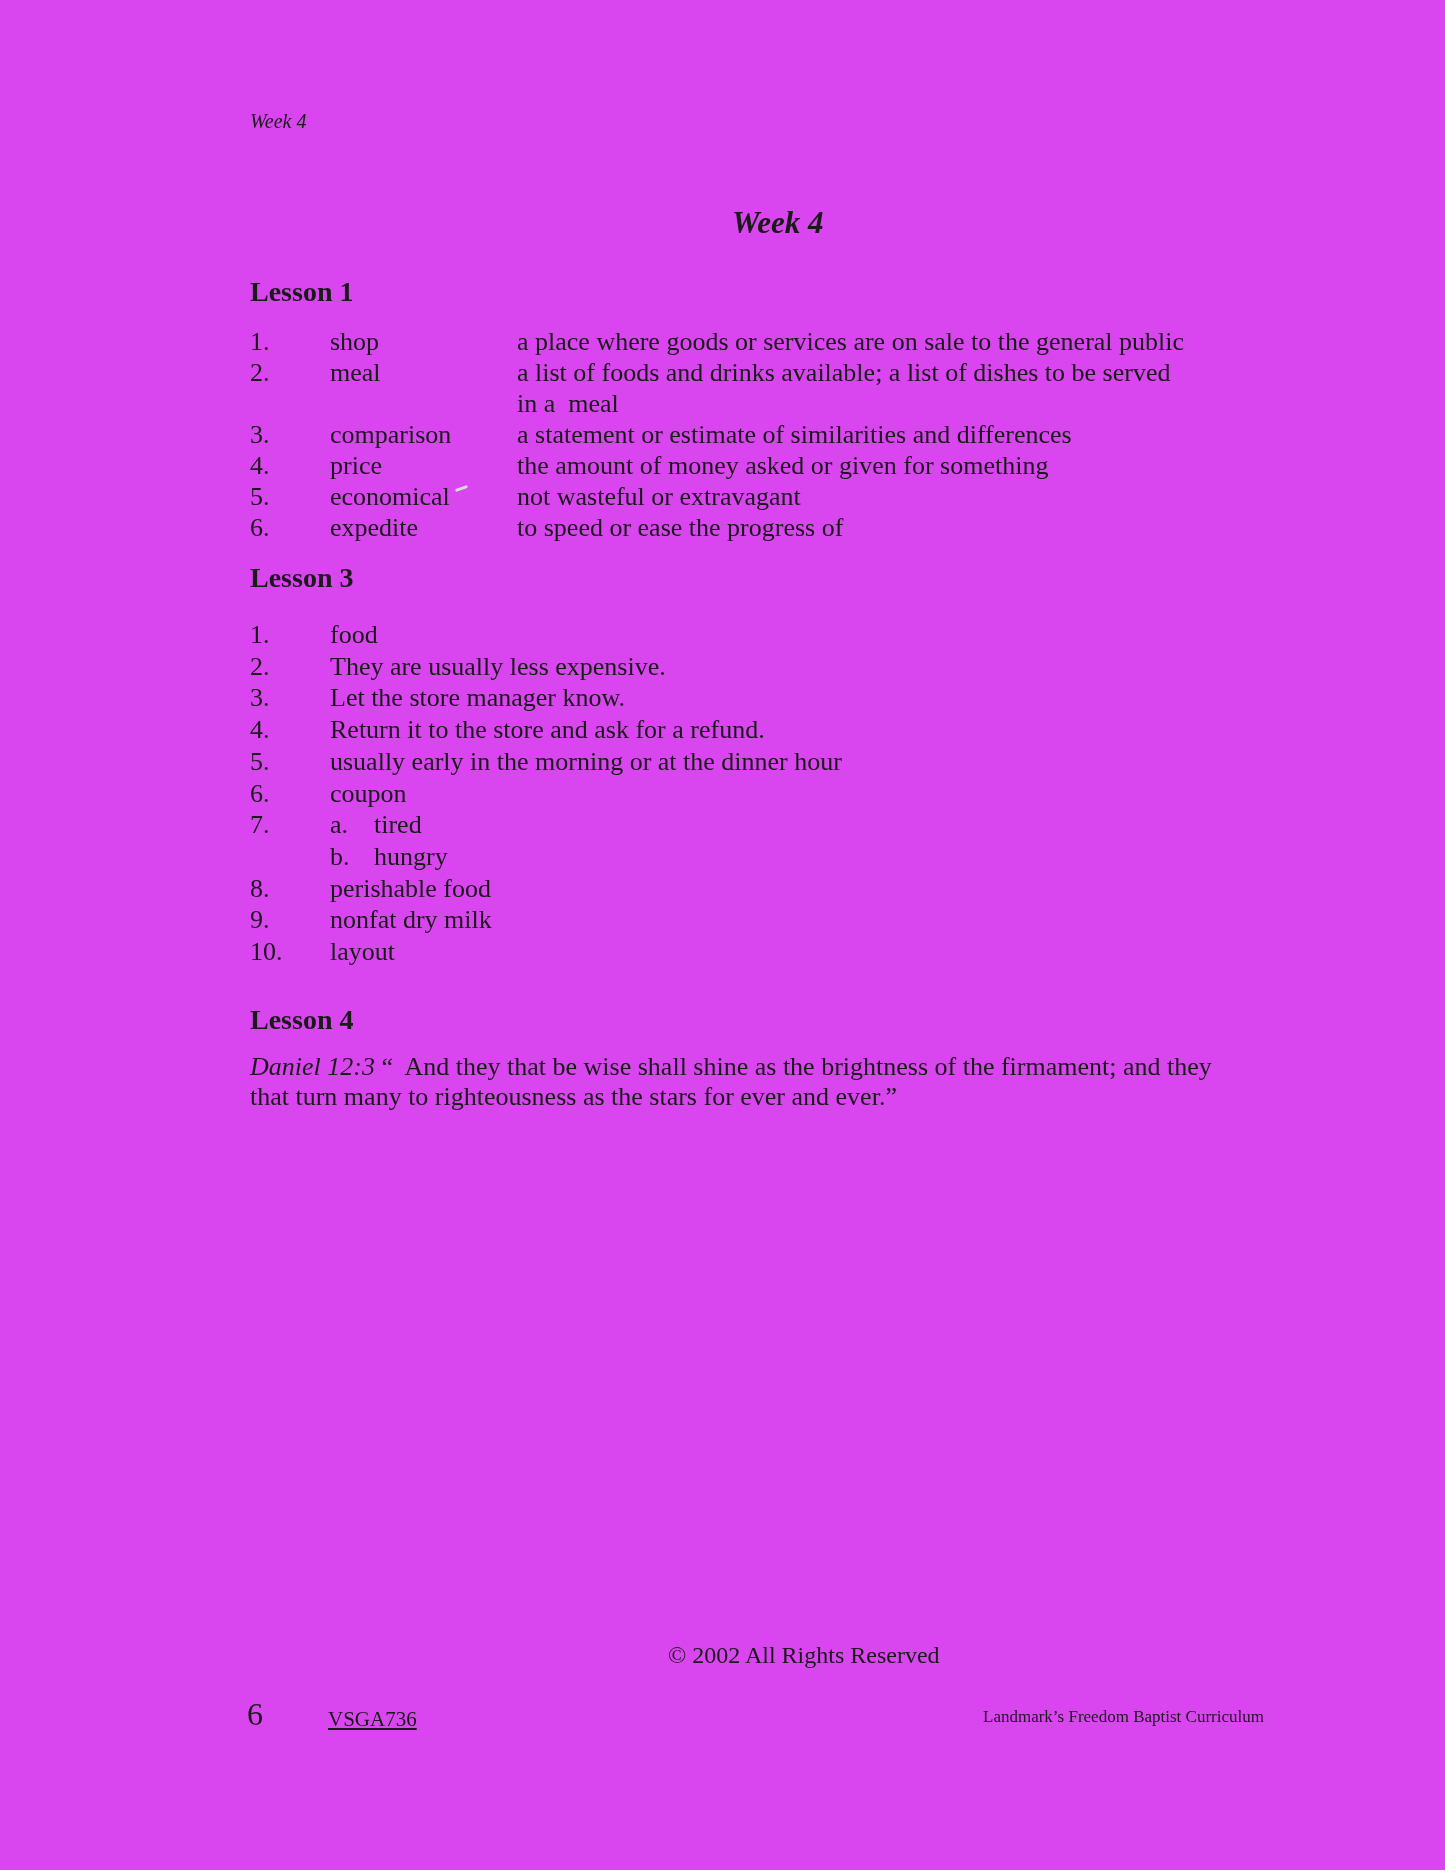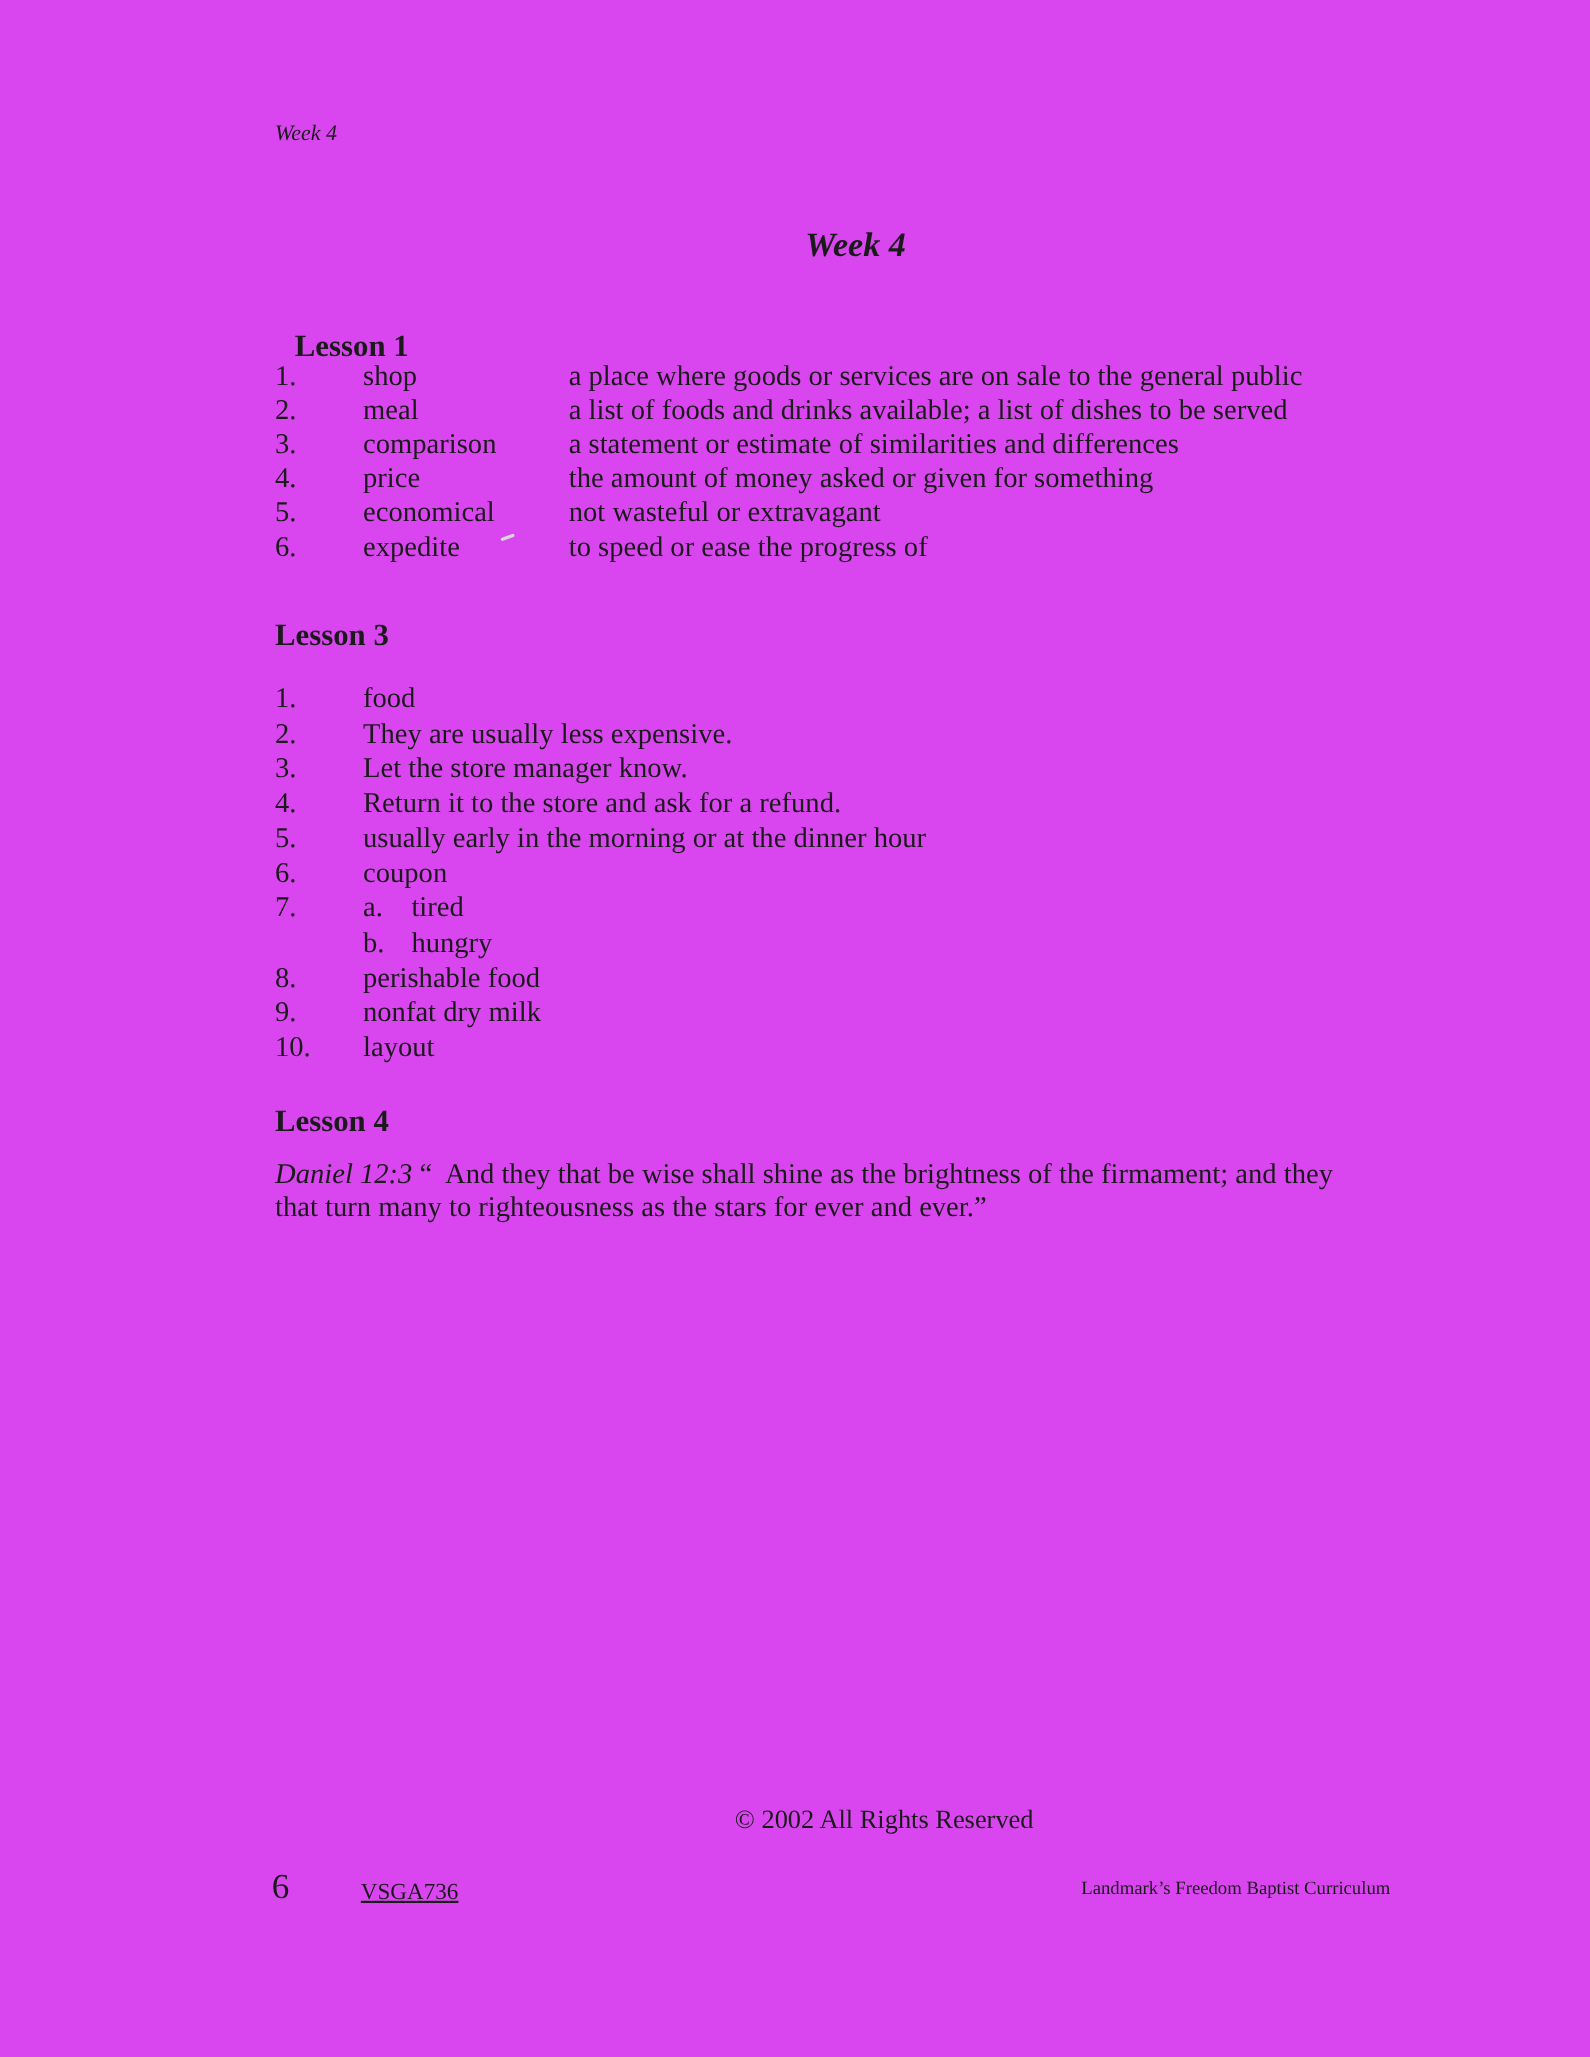--- a/index.html
+++ b/index.html
@@ -19,21 +19,21 @@
     left: 250px; top: 110px;
     font-size: 20px; font-style: italic;
   }
   .page-title {
     left: 732px; top: 205px;
     font-size: 31px; font-weight: bold; font-style: italic;
   }
   .lesson-heading {
     font-size: 28px; font-weight: bold;
   }
-  #lesson1-heading { left: 268px; top: 276px; margin-top: 24px; }
+  #lesson1-heading { left: 250px; top: 276px; }
   #lesson3-heading { left: 250px; top: 562px; }
   #lesson4-heading { left: 250px; top: 1004px; }
 
   .vocab-list {
     left: 250px; top: 326px; width: 1040px;
     font-size: 26px; line-height: 31px;
   }
   .vocab-row {
     display: grid;
     grid-template-columns: 80px 187px 1fr;
@@ -87,20 +87,21 @@
       <span class="def">a place where goods or services are on sale to the general public</span>
     </div>
     <div class="vocab-row">
       <span class="num">2.</span>
       <span class="term">meal</span>
       <span class="def">a list of foods and drinks available; a list of dishes to be served</span>
     </div>
     <div class="vocab-row">
       <span class="num"></span>
       <span class="term"></span>
+      <span class="def">in a  meal</span>
     </div>
     <div class="vocab-row">
       <span class="num">3.</span>
       <span class="term">comparison</span>
       <span class="def">a statement or estimate of similarities and differences</span>
     </div>
     <div class="vocab-row">
       <span class="num">4.</span>
       <span class="term">price</span>
       <span class="def">the amount of money asked or given for something</span>

